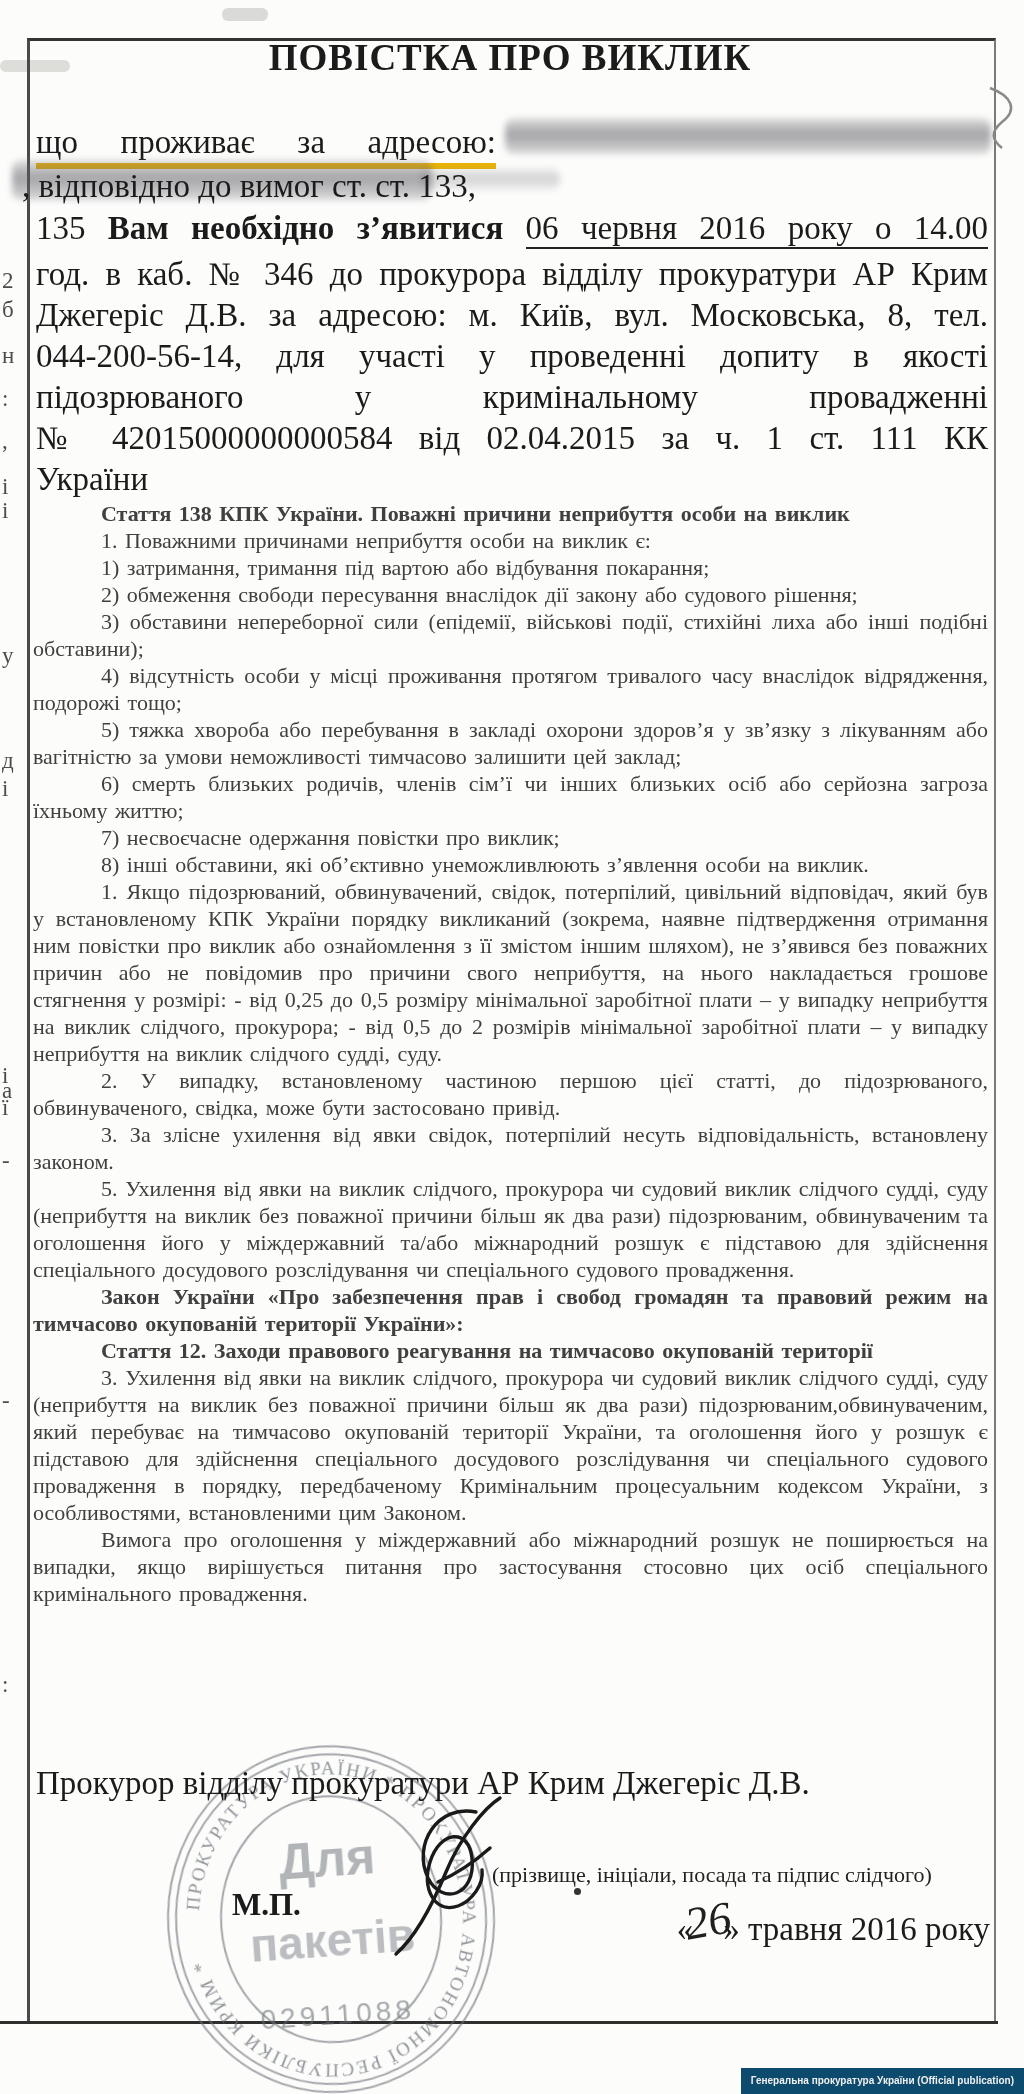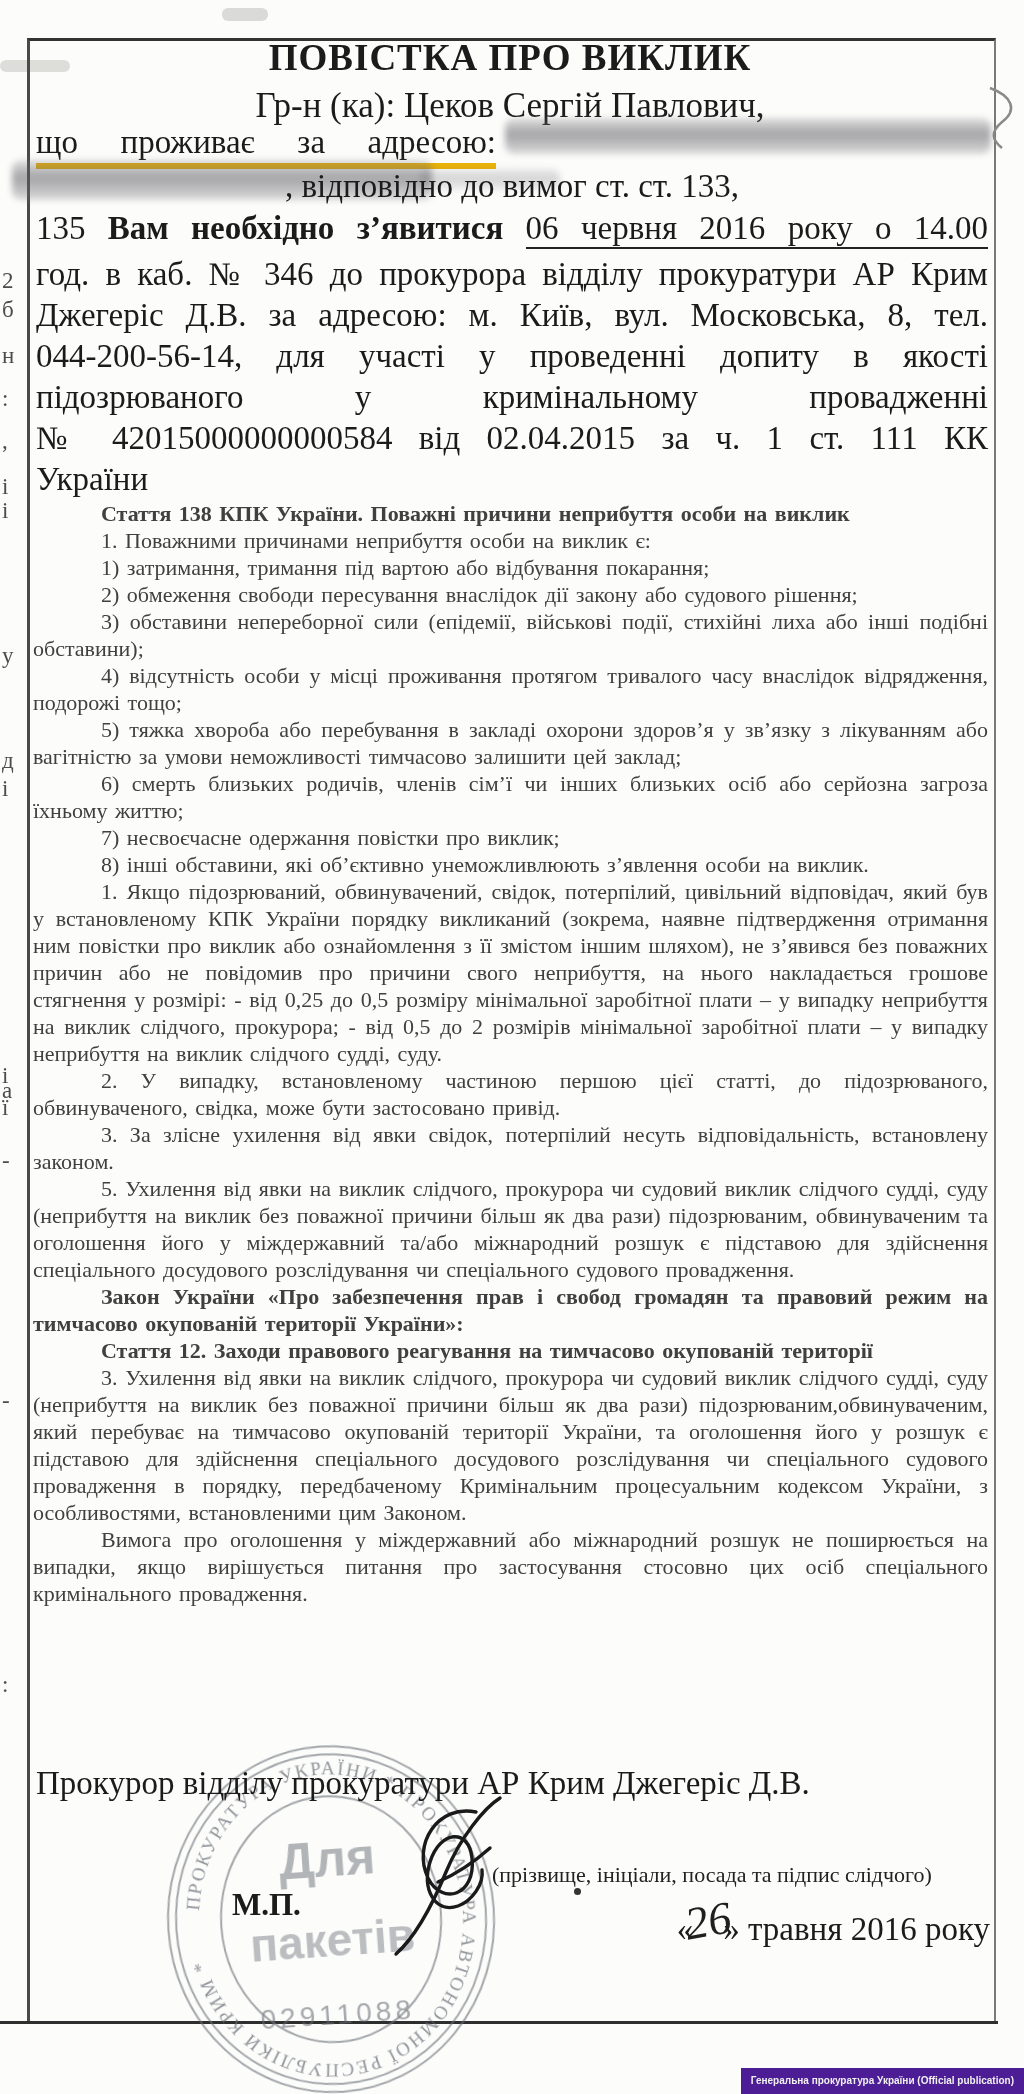--- a/index.html
+++ b/index.html
@@ -12,21 +12,21 @@
          font-size:37px;font-weight:bold;letter-spacing:1px;}
   .grn{position:absolute;left:27px;top:86px;width:966px;text-align:center;font-size:35px;}
   .row-addr{position:absolute;left:36px;top:124px;width:952px;font-size:33px;}
   .addr-label{display:inline-block;width:460px;border-bottom:6px solid #eab308;
               text-align:justify;text-align-last:justify;padding-bottom:2px;}
   .blur{position:absolute;border-radius:9px;filter:blur(3px);
         background:linear-gradient(to bottom,rgba(125,125,130,.22),rgba(92,92,98,.55) 45%,rgba(130,130,136,.28));}
   .blur1{left:505px;top:118px;width:486px;height:36px;}
   .blur2{left:12px;top:160px;width:420px;height:40px;}
   .blur2b{left:420px;top:168px;width:140px;height:22px;opacity:.45;}
-  .row2{position:absolute;left:36px;top:168px;width:952px;font-size:33px;text-align:center;}
+  .row2{position:absolute;left:22px;top:168px;width:952px;font-size:33px;text-align:left;}
   .row3{position:absolute;left:36px;top:210px;width:952px;font-size:33px;
         text-align:justify;text-align-last:justify;}
   .row3 .b{font-weight:bold;}
   .row3 .u{border-bottom:2px solid #222;padding-bottom:1px;}
   .toplines{position:absolute;left:36px;top:254px;width:952px;font-size:33px;}
   .toplines div{line-height:41px;height:41px;white-space:nowrap;}
   .jline{text-align:justify;text-align-last:justify;}
   .statute{position:absolute;left:33px;top:500px;width:955px;font-size:22px;
            line-height:27px;color:#404040;word-spacing:2px;}
   .statute p{margin:0;text-indent:68px;text-align:justify;}
@@ -34,21 +34,21 @@
   .prosecutor{position:absolute;left:36px;top:1765px;font-size:33px;}
   .caption{position:absolute;left:492px;top:1862px;font-size:22px;color:#222;}
   .mp{position:absolute;left:232px;top:1887px;font-size:31px;font-weight:bold;}
   .dot{position:absolute;left:574px;top:1888px;width:7px;height:7px;background:#333;border-radius:50%;}
   .date{position:absolute;left:600px;top:1898px;width:390px;text-align:right;font-size:33px;}
   .hand{display:inline-block;font-size:46px;font-style:italic;transform:rotate(-10deg);
         margin:0 -8px;color:#1f1f1f;position:relative;top:-4px;}
   .stamp{position:absolute;left:158px;top:1738px;transform:rotate(-4deg);opacity:.82;filter:blur(.5px);}
   .sig{position:absolute;left:372px;top:1786px;}
   .curl{position:absolute;left:974px;top:86px;}
-  .credit{position:absolute;right:0;bottom:0;height:26px;line-height:26px;background:#4c1d95;
+  .credit{position:absolute;right:0;bottom:0;height:26px;line-height:26px;background:#0c4a6e;
           color:#f0f0f0;font-family:"Liberation Sans","DejaVu Sans",sans-serif;
           font-size:10px;font-weight:bold;padding:0 10px;}
   .frag{position:absolute;left:2px;width:20px;font-size:23px;color:#4c4c4c;overflow:hidden;}
   .smear{position:absolute;background:#d4d4d2;border-radius:6px;}
   .smear1{left:222px;top:8px;width:46px;height:13px;opacity:.85;}
   .smear2{left:0;top:60px;width:70px;height:12px;opacity:.8;}
 </style>
 </head>
 <body>
 
@@ -75,21 +75,20 @@
   <span class="frag" style="top:748px">д</span>
   <span class="frag" style="top:776px">і</span>
   <span class="frag" style="top:1063px">і</span>
   <span class="frag" style="top:1078px">а</span>
   <span class="frag" style="top:1095px">ї</span>
   <span class="frag" style="top:1148px">-</span>
   <span class="frag" style="top:1388px">-</span>
   <span class="frag" style="top:1672px">:</span>
 
   <div class="title">ПОВІСТКА ПРО ВИКЛИК</div>
-  <div class="grn">Гр-н (ка): Цеков Сергій Павлович,</div>
 
   <div class="row-addr">
     <span class="addr-label">що проживає за адресою:</span>
   </div>
   <div class="blur blur1"></div>
   <div class="blur blur2"></div>
   <div class="blur blur2b"></div>
 
   <div class="row2">, відповідно до вимог ст. ст. 133,</div>
 

